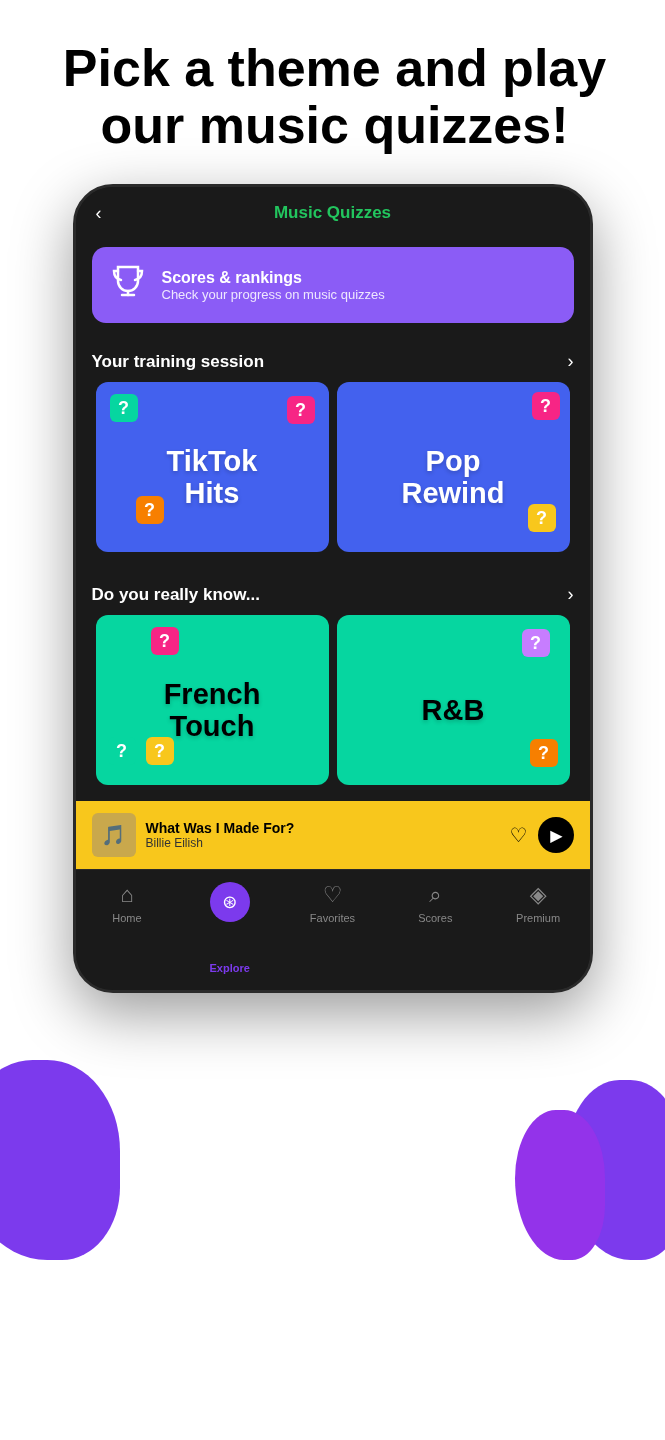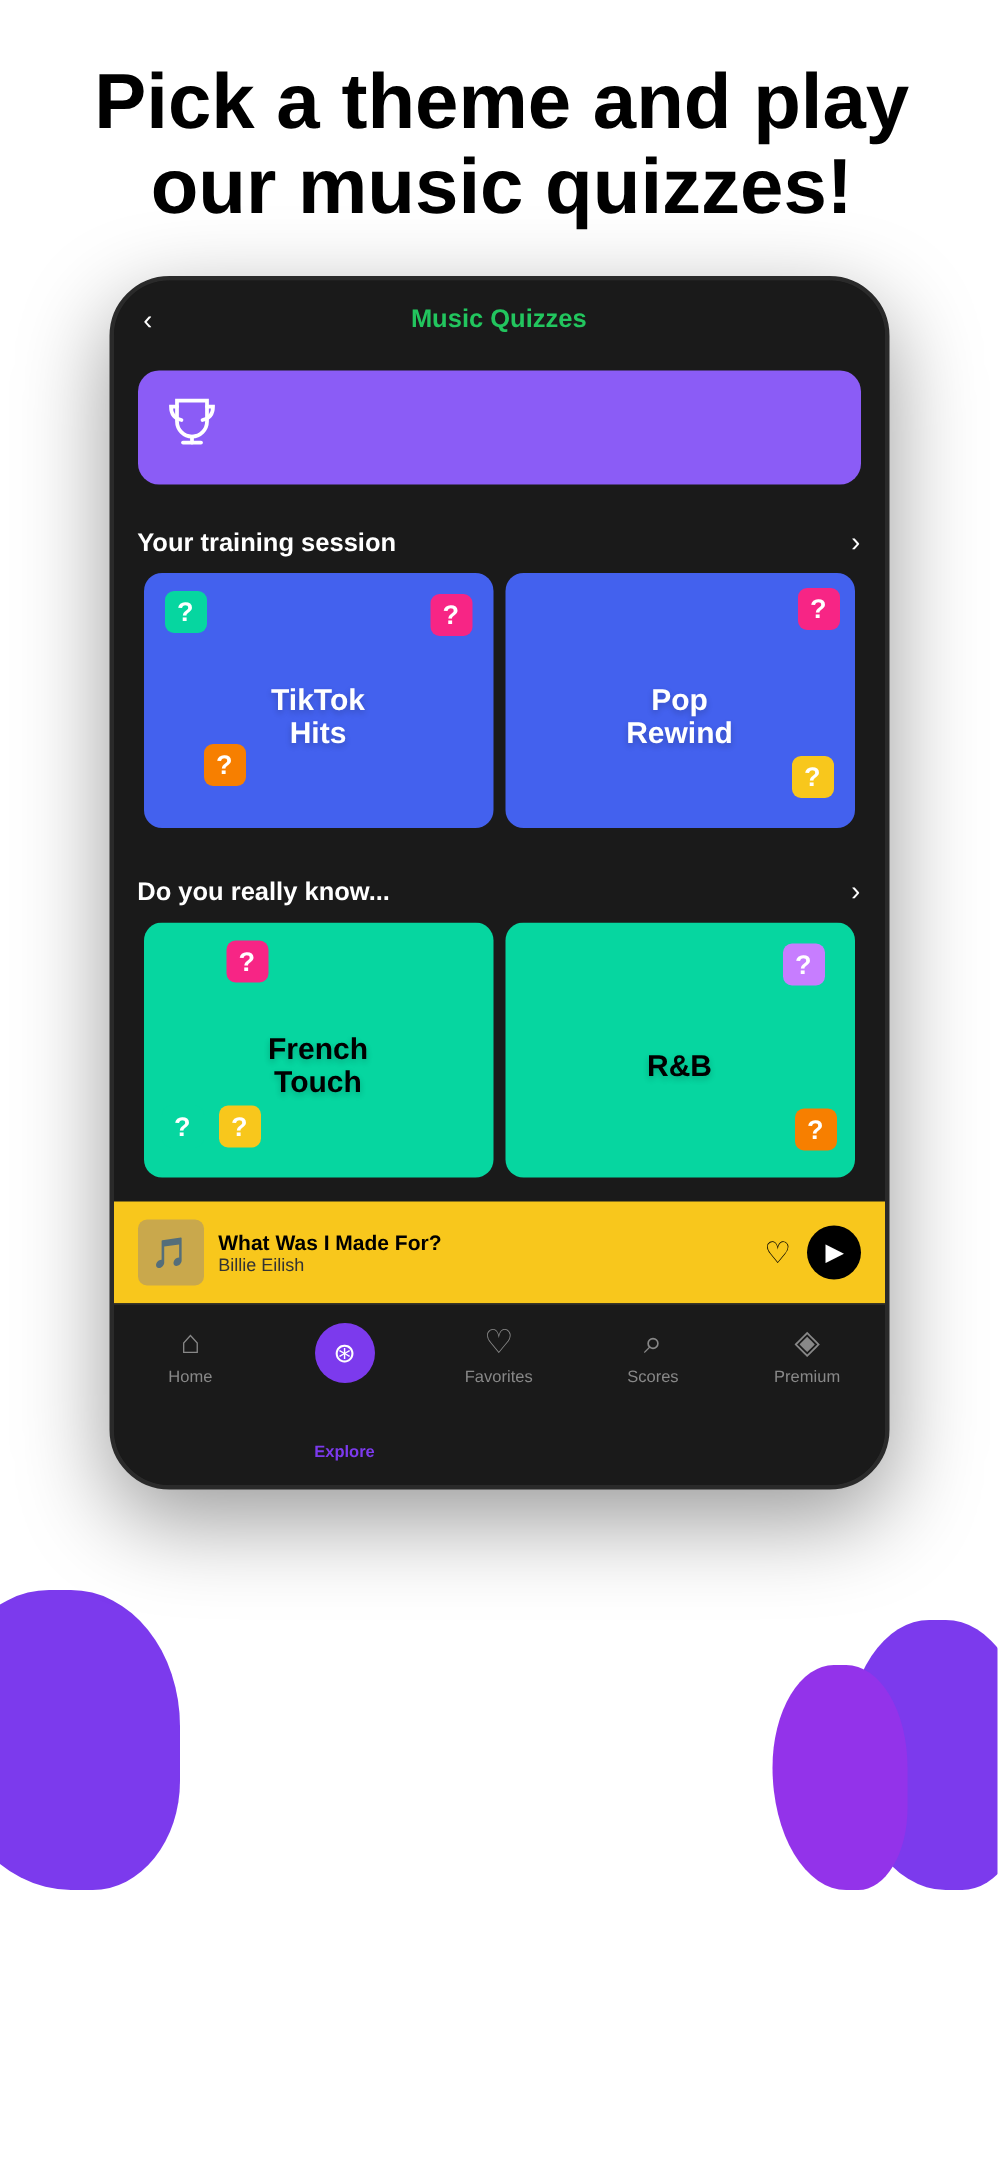--- a/index.html
+++ b/index.html
@@ -172,21 +172,21 @@
     .quiz-card.blue {
       background: #4361ee;
     }
 
     .quiz-card.cyan {
       background: #06d6a0;
     }
 
     .quiz-card-label {
       color: #fff;
-      font-size: 20px;
+      font-size: 29px;
       font-weight: 900;
       text-align: center;
       line-height: 1.1;
       font-family: Arial, sans-serif;
       z-index: 2;
       text-shadow: 0 2px 4px rgba(0,0,0,0.2);
       margin-top: 21px;
     }
 
     .quiz-card.cyan .quiz-card-label {
@@ -362,20 +362,24 @@
     <div class="scores-banner">
       <div class="trophy-icon">
         <svg class="trophy-svg" viewBox="0 0 40 40" fill="none" xmlns="http://www.w3.org/2000/svg">
           <path d="M10 6h20v14c0 5.5-4.5 10-10 10S10 25.5 10 20V6z" stroke="white" stroke-width="2.5" fill="none"></path>
           <path d="M10 10H6c0 5 2 8 7 9" stroke="white" stroke-width="2.5" fill="none" stroke-linecap="round"></path>
           <path d="M30 10h4c0 5-2 8-7 9" stroke="white" stroke-width="2.5" fill="none" stroke-linecap="round"></path>
           <path d="M20 30v4" stroke="white" stroke-width="2.5" stroke-linecap="round"></path>
           <path d="M14 34h12" stroke="white" stroke-width="2.5" stroke-linecap="round"></path>
         </svg>
       </div>
+      <div class="scores-text">
+        <h3>Scores &amp; rankings</h3>
+        <p>Check your progress on music quizzes</p>
+      </div>
     </div>
 
     <div class="section-header">
       <span class="section-title">Your training session</span>
       <span class="chevron-right">›</span>
     </div>
 
     <div class="cards-row">
       <div class="quiz-card blue">
         <span class="float-icon fi-green">?</span>

